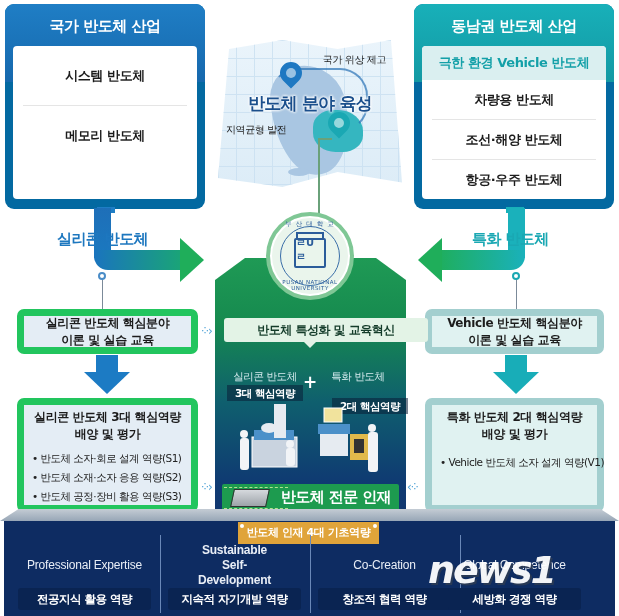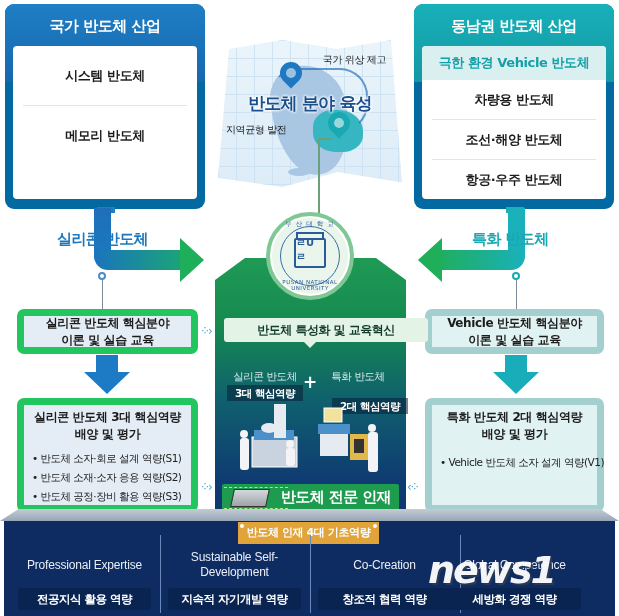--- a/index.html
+++ b/index.html
@@ -246,21 +246,21 @@
 
 <div class="base-div" style="left:160px;"></div>
 <div class="base-div" style="left:310px;"></div>
 <div class="base-div" style="left:460px;"></div>
 
 <div class="base-col" style="left:12px;">
   <div class="base-col-en">Professional Expertise</div>
   <div class="base-col-ko">전공지식 활용 역량</div>
 </div>
 <div class="base-col" style="left:162px;">
-  <div class="base-col-en" style="padding:0 28px;">Sustainable Self-Development</div>
+  <div class="base-col-en" style="padding:0 28px;font-weight:bold;">Sustainable Self-Development</div>
   <div class="base-col-ko">지속적 자기개발 역량</div>
 </div>
 <div class="base-col" style="left:312px;">
   <div class="base-col-en">Co-Creation</div>
   <div class="base-col-ko">창조적 협력 역량</div>
 </div>
 <div class="base-col" style="left:442px;">
   <div class="base-col-en">Global Competence</div>
   <div class="base-col-ko">세방화 경쟁 역량</div>
 </div>

